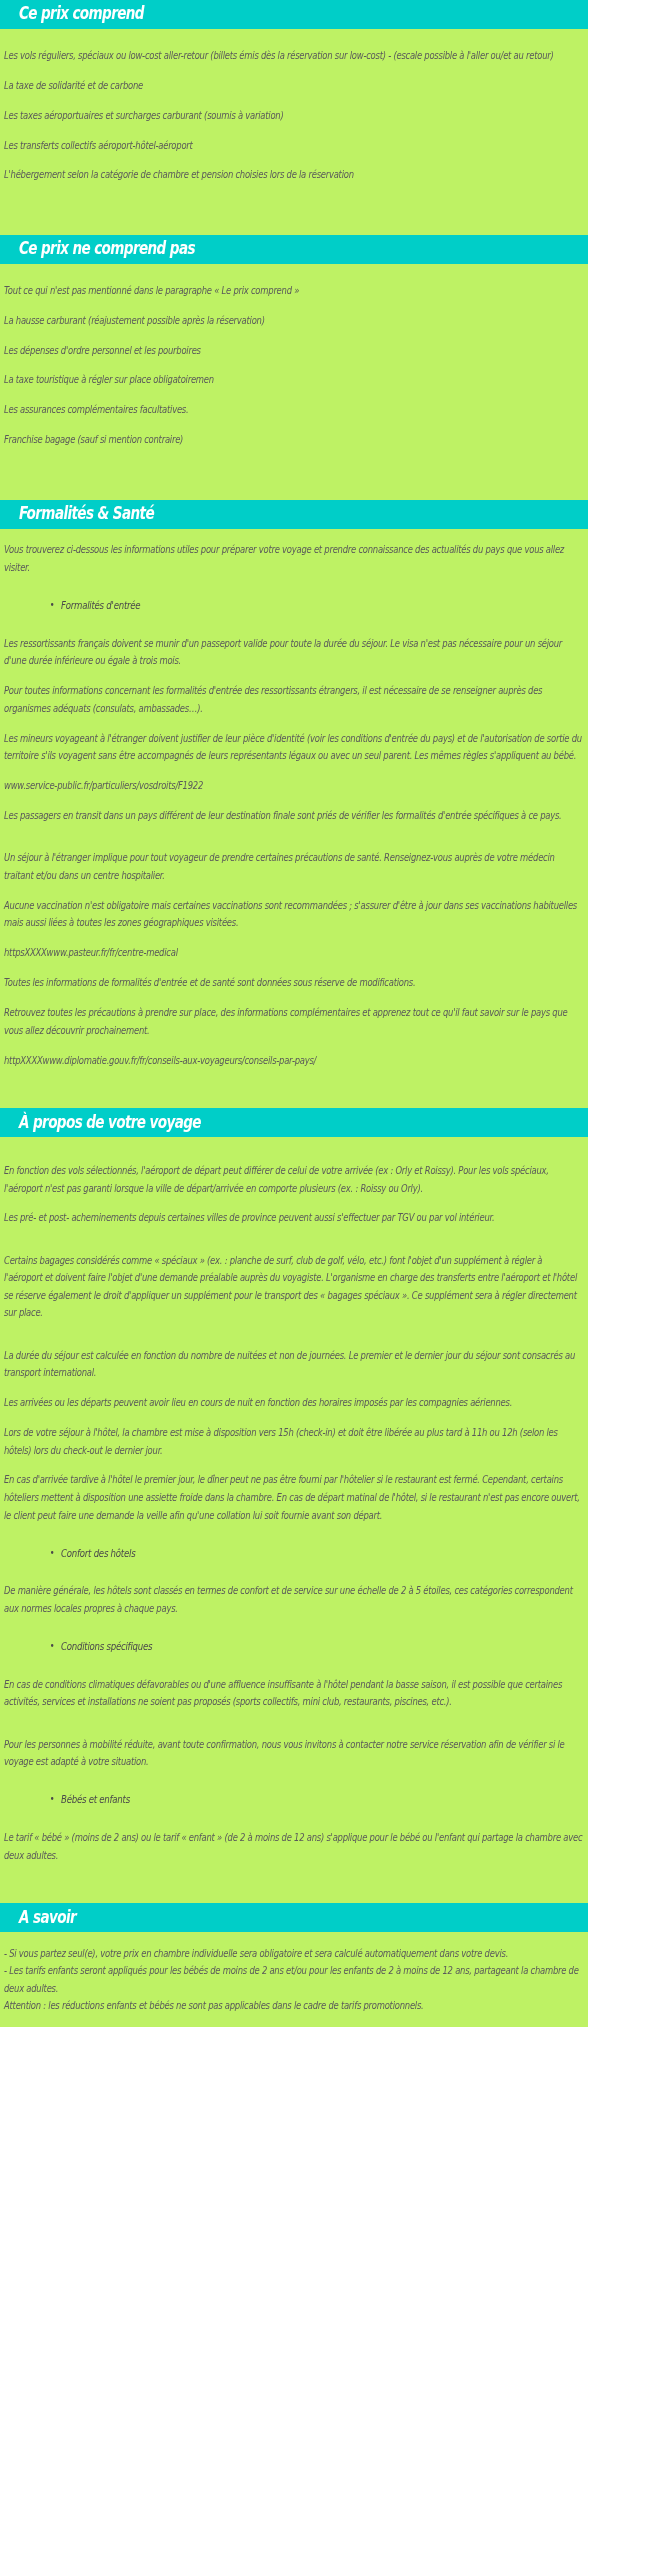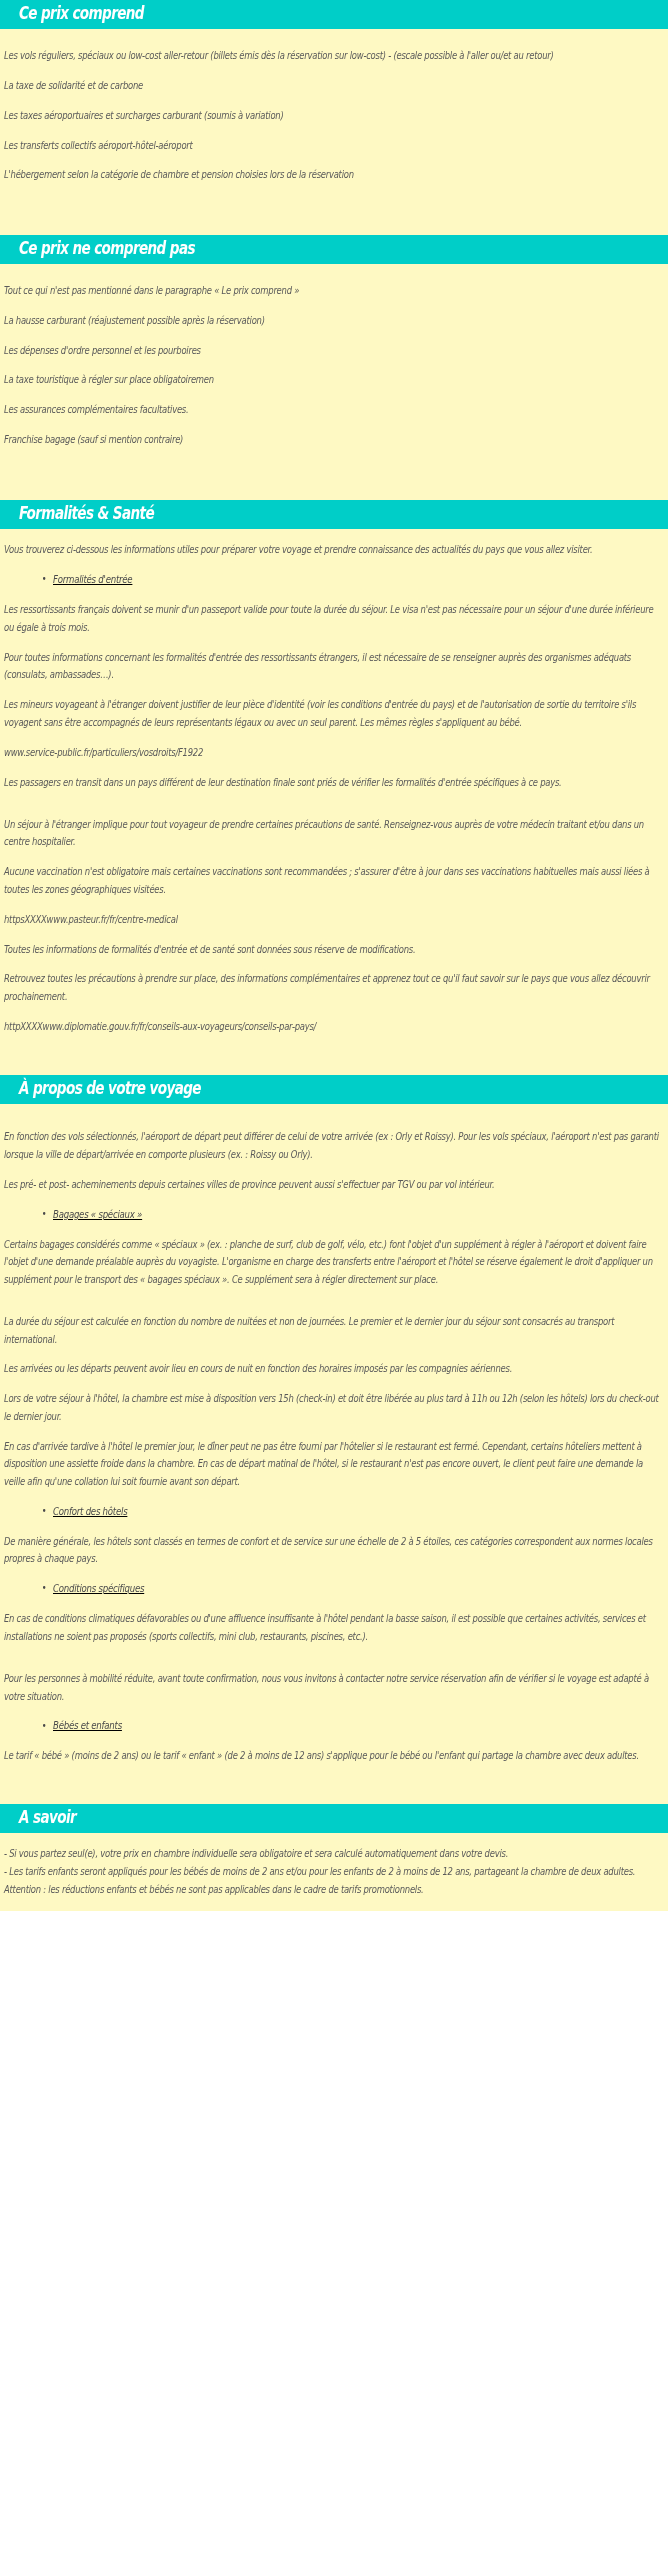--- a/index.html
+++ b/index.html
@@ -5,23 +5,23 @@
   html, body {
     margin: 0;
     padding: 0;
     background: #ffffff;
   }
   body {
     width: 668px;
     font-family: "DejaVu Sans Condensed", "Liberation Sans Narrow", "Liberation Sans", sans-serif;
   }
   .page {
-    width: 668px;
+    width: 588px;
     position: relative;
-    background: #fef9c3;
+    background: #bef264;
     overflow: hidden;
   }
 
   
   .band {
     background: #00cec8;
     width: 100%;
     box-sizing: border-box;
     padding: 4.4px 0 5.3px 19.4px;
   }
@@ -56,24 +56,23 @@
     transform-origin: left top;
     width: 118.3%;
     text-align: left;
   }
   .gap-sm { height: 12.3px; }
   .gap-md { height: 17.6px; }
   .gap-xl { height: 39px; }
   .gap-xxl { height: 51px; }
 
   ul.bl {
-    margin: 0;
+    margin: 8px;
     padding: 0 0 0 49px;
     list-style: none;
-    text-decoration: underline;
   }
   ul.bl li {
     color: #4a4a4a;
     font-family: "DejaVu Sans", "Liberation Sans", sans-serif;
     font-size: 10.2px;
     font-style: italic;
     line-height: 17.6px;
     letter-spacing: -0.3px;
     position: relative;
     transform: scaleX(0.845);
@@ -180,23 +179,20 @@
     <div class="band">
       <span class="band-title">À propos de votre voyage</span>
     </div>
     <div class="gap-sm"></div>
     <div class="sec-body">
       <div class="gap-sm"></div>
       <p class="t">En fonction des vols sélectionnés, l'aéroport de départ peut différer de celui de votre arrivée (ex : Orly et Roissy). Pour les vols spéciaux, l'aéroport n'est pas garanti lorsque la ville de départ/arrivée en comporte plusieurs (ex. : Roissy ou Orly).</p>
       <div class="gap-sm"></div>
       <p class="t">Les pré- et post- acheminements depuis certaines villes de province peuvent aussi s'effectuer par TGV ou par vol intérieur.</p>
       <div class="gap-sm"></div>
-      <ul class="bl">
-        <li>Bagages « spéciaux »</li>
-      </ul>
       <div class="gap-sm"></div>
       <p class="t">Certains bagages considérés comme « spéciaux » (ex. : planche de surf, club de golf, vélo, etc.) font l'objet d'un supplément à régler à l'aéroport et doivent faire l'objet d'une demande préalable auprès du voyagiste. L'organisme en charge des transferts entre l'aéroport et l'hôtel se réserve également le droit d'appliquer un supplément pour le transport des « bagages spéciaux ». Ce supplément sera à régler directement sur place.</p>
       <div class="gap-sm"></div>
       <div class="gap-sm"></div>
       <p class="t">La durée du séjour est calculée en fonction du nombre de nuitées et non de journées. Le premier et le dernier jour du séjour sont consacrés au transport international.</p>
       <div class="gap-sm"></div>
       <p class="t">Les arrivées ou les départs peuvent avoir lieu en cours de nuit en fonction des horaires imposés par les compagnies aériennes.</p>
       <div class="gap-sm"></div>
       <p class="t">Lors de votre séjour à l'hôtel, la chambre est mise à disposition vers 15h (check-in) et doit être libérée au plus tard à 11h ou 12h (selon les hôtels) lors du check-out le dernier jour.</p>
       <div class="gap-sm"></div>

